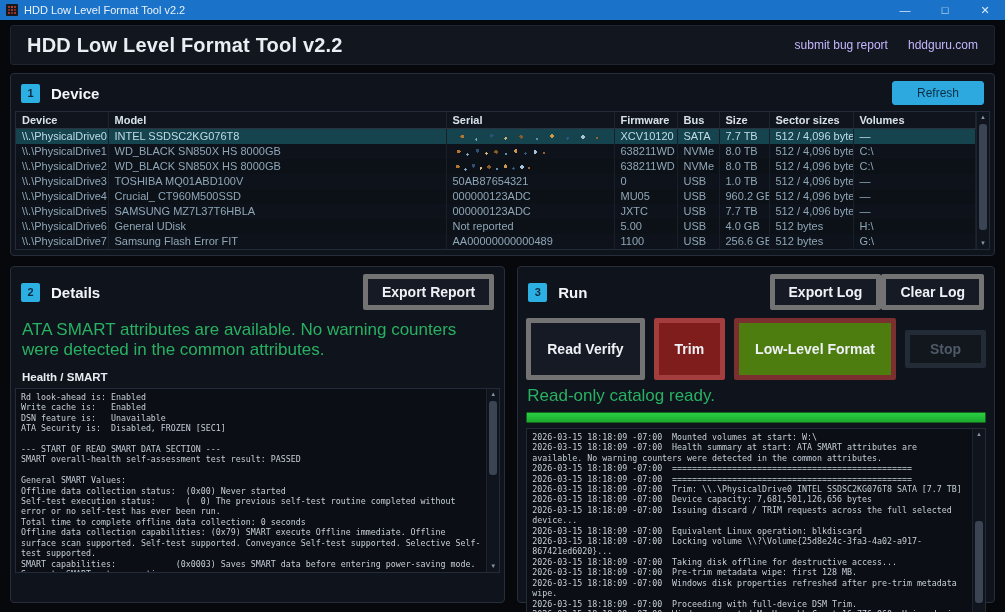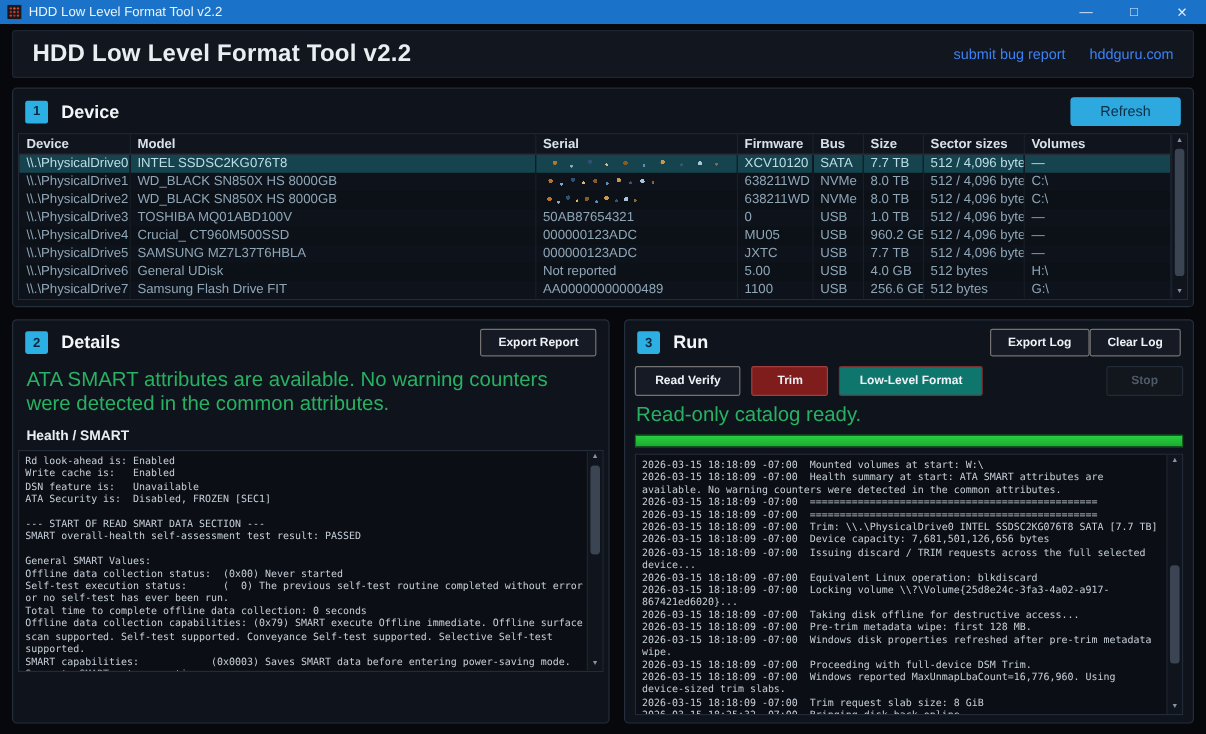--- a/index.html
+++ b/index.html
@@ -11,21 +11,21 @@
   .tb-icon{width:12px;height:12px;flex:0 0 auto}
   .tb-title{font-size:11px;color:#eaf2fb}
   .tb-controls{margin-left:auto;display:flex;height:100%}
   .tb-btn{width:40px;height:100%;display:flex;align-items:center;justify-content:center;font-size:11px;color:#dceafc;cursor:default}
 
   
   .page{padding:5px 10px 0}
   .band{height:40px;background:#12161f;border:1px solid #1e2530;border-radius:3px;display:flex;align-items:center;padding:0 16px;margin-bottom:8px}
   .band h1{font-size:20px;font-weight:bold;color:#e9eef3;letter-spacing:.2px}
   .links{margin-left:auto;display:flex;gap:20px}
-  .links a{font-size:12px;color:#3b82f6;text-decoration:none}
+  .links a{font-size:12px;color:#c4b5fd;text-decoration:none}
 
   .panel{background:#0f131b;border:1px solid #262e3b;border-radius:4px}
   .panel-head{display:flex;align-items:center;gap:11px;padding:7px 10px 6px}
   .badge{width:19px;height:19px;background:#2cb0e3;color:#0c2940;font-weight:bold;font-size:11px;display:flex;align-items:center;justify-content:center;border-radius:2px;flex:0 0 auto}
   .panel-title{font-size:15px;font-weight:bold;color:#f3f6f9}
 
   
   .device-panel{height:183px;margin-bottom:10px}
   .btn-refresh{margin-left:auto;background:#2ea9e0;border:1px solid #2ea9e0;color:#0b2f45;font-weight:normal;font-size:12px;padding:4px 24px;border-radius:3px;cursor:pointer}
   .table-wrap{margin:0 4px;border:1px solid #232b38;position:relative;height:139px;overflow:hidden;background:#0c1017}
@@ -51,33 +51,33 @@
   
   .vscroll{position:absolute;top:0;right:0;bottom:0;width:13px;background:#10151d;border-left:1px solid #1d2430;display:flex;flex-direction:column;align-items:center}
   .vs-arrow{font-size:6px;color:#8794a3;line-height:11px;height:11px}
   .vs-track{flex:1;width:100%;position:relative}
   .vs-thumb{position:absolute;left:2px;right:2px;background:#3a4452;border-radius:3px}
 
   
   .bottom{display:flex;gap:12px}
   .details-panel{width:498px;height:337px}
   .run-panel{flex:1;height:337px}
-  .btn{background:#151a24;border:1px solid #737373;color:#eef2f6;font-size:10px;font-weight:bold;padding:5px 14px;border-radius:2px;cursor:pointer;white-space:nowrap}
+  .btn{background:#151a24;border:5px solid #737373;color:#eef2f6;font-size:14px;font-weight:bold;padding:5px 14px;border-radius:2px;cursor:pointer;white-space:nowrap}
   .head-actions{margin-left:auto;display:flex;}
   .status-green{color:#28b163;font-size:17px;padding:4px 11px 2px}
   .sub-label{color:#e8edf2;font-size:11.5px;font-weight:bold;padding:9px 11px 5px}
   .mono-box{margin:0 4px;border:1px solid #232b38;background:#0b0e14;position:relative;overflow:hidden}
   .smart-box{height:185px}
   pre{font-family:"DejaVu Sans Mono",monospace;font-size:8.3px;line-height:10.4px;color:#c6cfd9;white-space:pre-wrap;word-wrap:break-word;padding:3px 16px 3px 5px}
 
   
   .actions{display:flex;gap:9px;padding:2px 8px 0;align-items:center}
-  .btn-action{min-width:64px;text-align:center;padding:6px 16px}
+  .btn-action{min-width:64px;text-align:center;padding:18px 16px}
   .btn-trim{background:#7f1d1d;border-color:#a43e3e}
-  .btn-llf{background:#0f766e;border-color:#7c2f2f}
+  .btn-llf{background:#4d7c0f;border-color:#7c2f2f}
   .btn-stop{margin-left:auto;background:#12161d;border-color:#232b36;color:#4e5a67;padding:6px 20px}
   .progress{margin:3px 8px 0;height:11px;background:#0c2a10;border:1px solid #17641f;border-radius:1px;overflow:hidden}
   .progress-fill{height:100%;background:linear-gradient(180deg,#29cf42,#1bab2e)}
   .log-box{margin:5px 8px 8px;height:218px}
 </style>
 </head>
 <body>
 
 <div class="titlebar">
   <svg class="tb-icon" viewBox="0 0 12 12">
@@ -206,21 +206,21 @@
               <td>General UDisk</td>
               <td>Not reported</td>
               <td>5.00</td>
               <td>USB</td>
               <td>4.0 GB</td>
               <td>512 bytes</td>
               <td>H:\</td>
             </tr>
             <tr>
               <td>\\.\PhysicalDrive7</td>
-              <td>Samsung Flash Drive FIT</td>
+              <td>Samsung Flash Error FIT</td>
               <td>AA00000000000489</td>
               <td>1100</td>
               <td>USB</td>
               <td>256.6 GB</td>
               <td>512 bytes</td>
               <td>G:\</td>
             </tr>
           </tbody>
       </table>
       <div class="vscroll">

